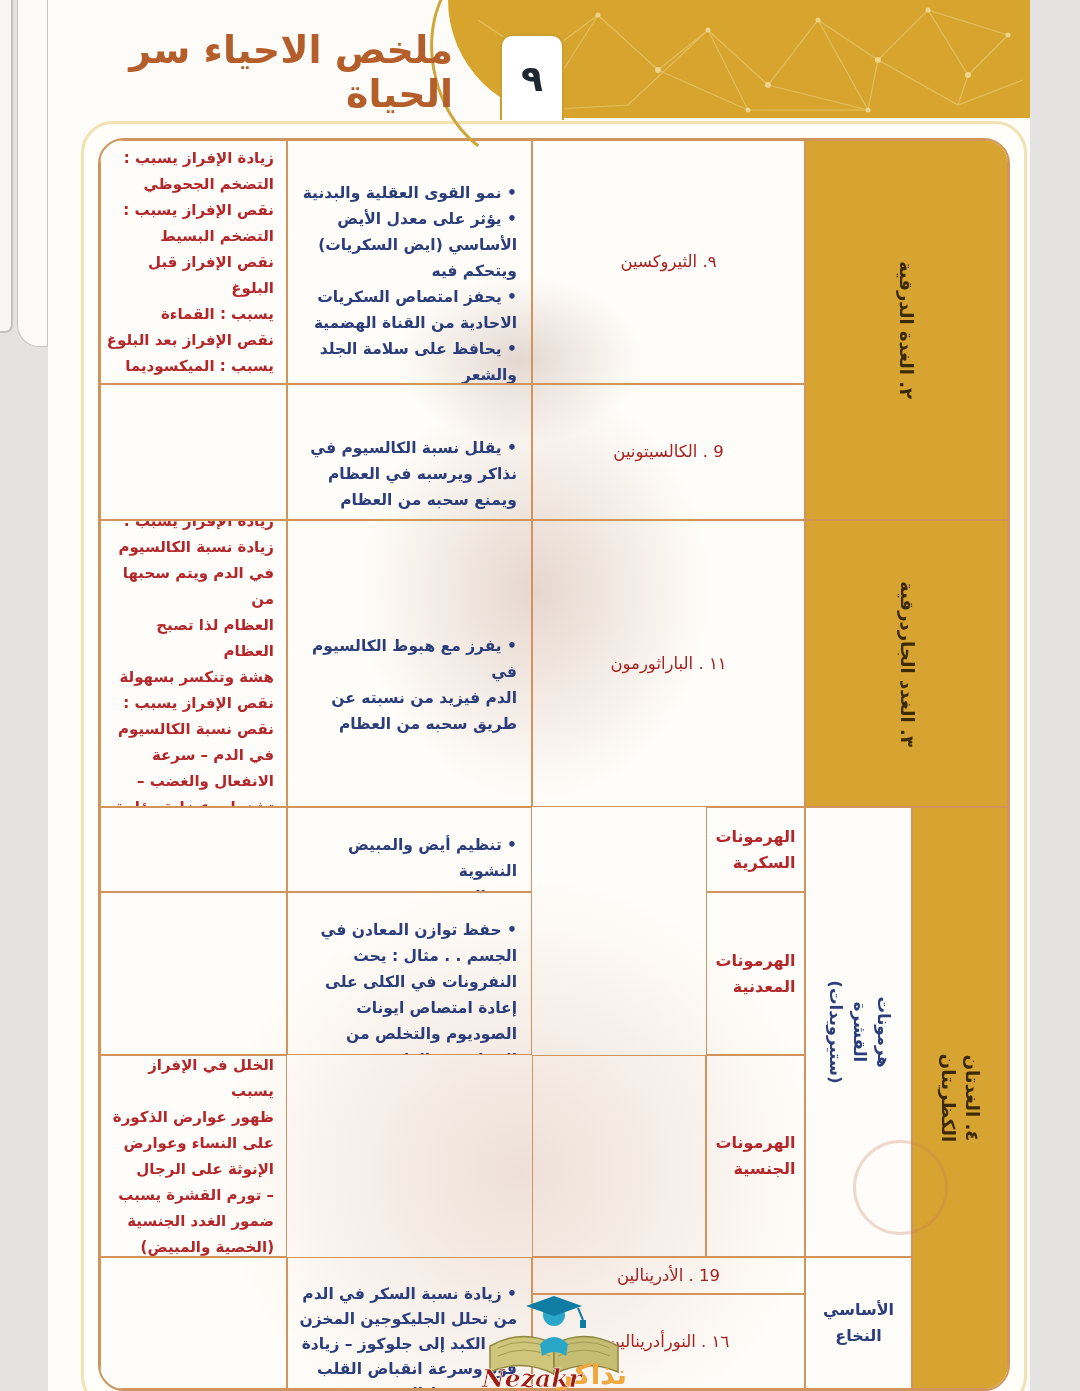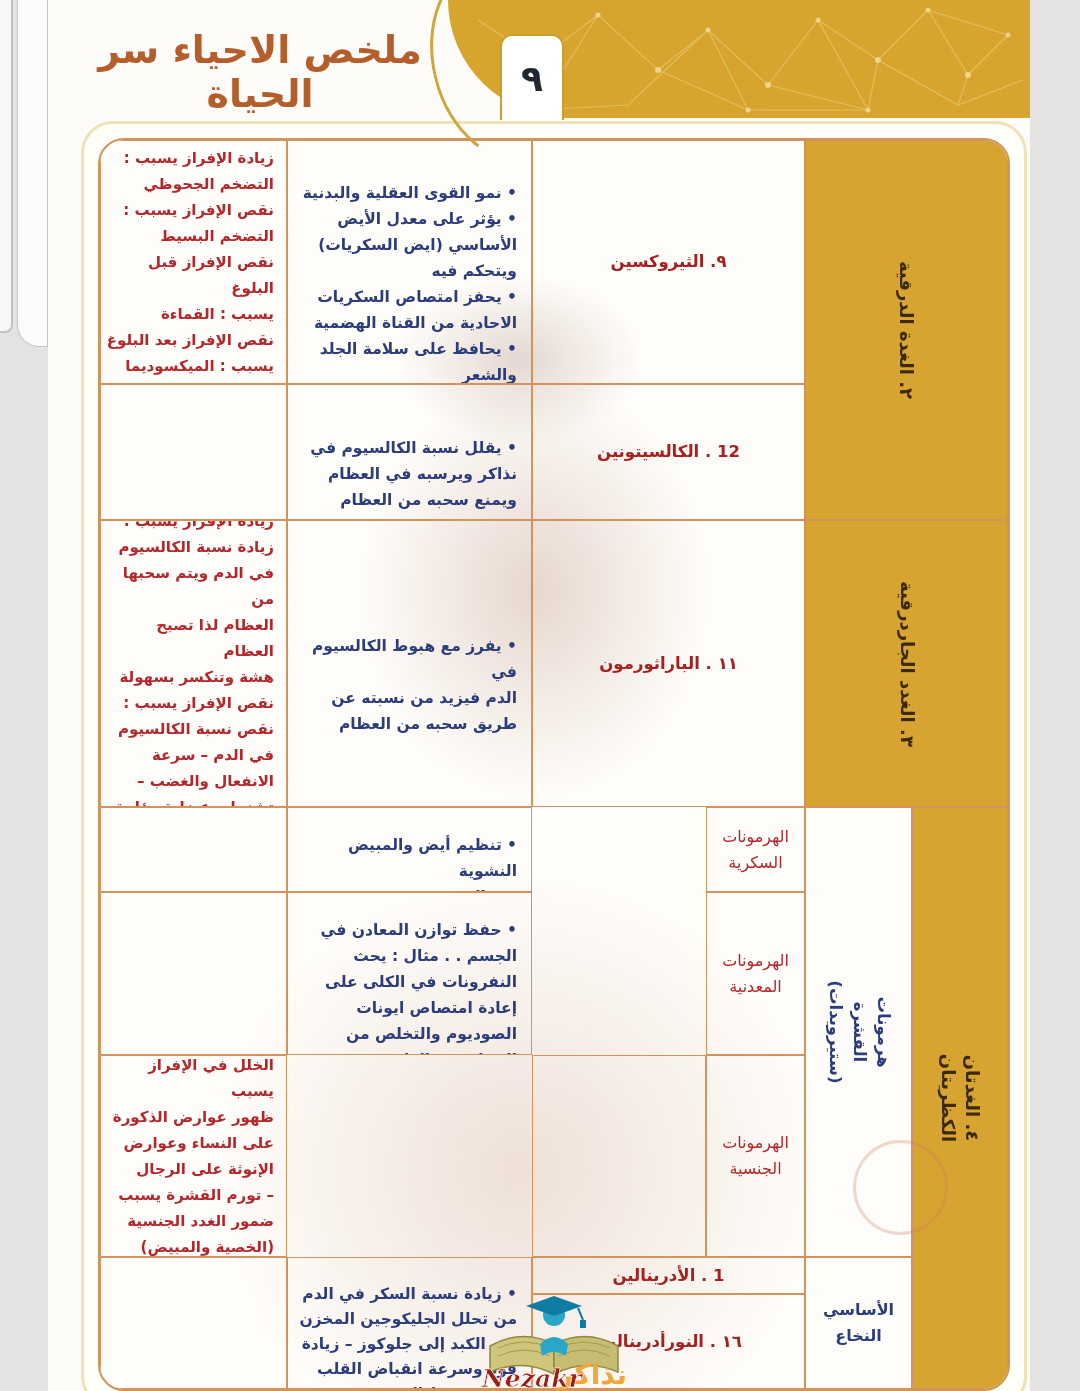--- a/index.html
+++ b/index.html
@@ -21,21 +21,21 @@
   .banner { position:absolute; left:400px; top:0; width:582px; height:118px; background:#d7a52e;
             border-bottom-left-radius:120px 118px; overflow:hidden; }
   .banner svg { position:absolute; left:0; top:0; }
   .banner-arc { position:absolute; left:384px; top:-42px; width:150px; height:205px;
                 border:3px solid transparent; border-left-color:#d0a63a; border-radius:50%;
                 transform:rotate(-14deg); z-index:2; }
   .page-tab { position:absolute; left:452px; top:34px; width:64px; height:86px; background:#ffffff;
               border:2px solid #c99f2e; border-bottom:none; border-radius:12px 12px 0 0; z-index:3;
               display:flex; align-items:center; justify-content:center;
               font-size:36px; font-weight:bold; color:#1f2731; }
-  .doc-title { position:absolute; left:12px; top:28px; width:400px; text-align:center; direction:rtl;
+  .doc-title { position:absolute; left:5px; top:28px; width:400px; text-align:right; direction:rtl;
                font-size:38px; font-weight:800; color:#b45e2c; z-index:2; }
 
   
   .tableOuter { position:absolute; left:33px; top:121px; padding:14px;
                 border:3px solid #f0e2b4; border-radius:32px; background:#fffef9; }
   .grid { display:grid;
           grid-template-columns:187px 245px 174px 99px 107px 96px;
           grid-template-rows:244px 136px 287px 85px 163px 202px 37px 95px;
           border:2px solid #cf955e; border-radius:26px; overflow:hidden;
           background-color:#fffdf9;
@@ -45,22 +45,22 @@
             radial-gradient(ellipse 430px 420px at 420px 1030px, rgba(224,200,188,.55), rgba(224,200,188,0) 70%);
           position:relative; }
   .cell { border:1px solid #d2935c; display:flex; align-items:center; justify-content:center;
           direction:rtl; overflow:hidden; }
   .txt { white-space:pre-line; }
   .fn  { color:#2b3d7a; font-weight:bold; font-size:15.5px; line-height:26px; text-align:right;
          width:100%; padding:0 14px 0 6px;margin-top:43px; }
   .fn-tight { line-height:25px; }
   .dis { color:#b3272b; font-weight:bold; font-size:15px; line-height:26px; text-align:right;
          width:100%; padding:0 12px 0 5px; }
-  .name { color:#a6201f; font-weight:bold; font-size:16.5px; line-height:30px; text-align:center; }
-  .cat  { color:#b3272b; font-weight:normal; font-size:16px; line-height:26px; text-align:center; }
+  .name { color:#a6201f; font-weight:normal; font-size:16.5px; line-height:30px; text-align:center; }
+  .cat  { color:#b3272b; font-weight:bold; font-size:16px; line-height:26px; text-align:right; }
   .medu { color:#2b3d7a; font-weight:bold; font-size:16px; line-height:26px; text-align:center; }
   .gold { background:#d8a431; }
   .rot  { transform:rotate(90deg); white-space:pre-line; text-align:center; width:max-content;
           line-height:24px; }
   .gland-rot  { color:#3a2a08; font-size:18px; font-weight:bold; }
   .cortex-rot { color:#2b3d7a; font-size:16.5px; font-weight:bold; }
 
   
   .stamp { position:absolute; left:805px; top:1140px; width:95px; height:95px; border-radius:50%;
            border:3px solid rgba(198,118,92,.28); z-index:5; pointer-events:none; }
@@ -188,40 +188,40 @@
 من تحلل الجليكوجين المخزن
 في الكبد إلى جلوكوز – زيادة
 قوة وسرعة انقباض القلب
 – رفع ضغط الدم –</div>
         </div>
 
         <div class="cell" style="grid-area:1/3/2/5">
           <div class="txt name">٩. الثيروكسين</div>
         </div>
         <div class="cell" style="grid-area:2/3/3/5">
-          <div class="txt name">12 .    الكالسيتونين</div>
+          <div class="txt name">9 .    الكالسيتونين</div>
         </div>
         <div class="cell" style="grid-area:3/3/4/5">
           <div class="txt name">١١ .    الباراثورمون</div>
         </div>
         <div class="cell" style="grid-area:6/3/7/4"></div>
         <div class="cell" style="grid-area:4/4/5/5">
           <div class="txt cat">الهرمونات
 السكرية</div>
         </div>
         <div class="cell" style="grid-area:5/4/6/5">
           <div class="txt cat">الهرمونات
 المعدنية</div>
         </div>
         <div class="cell" style="grid-area:6/4/7/5">
           <div class="txt cat">الهرمونات
 الجنسية</div>
         </div>
         <div class="cell" style="grid-area:7/3/8/5">
-          <div class="txt name">1 . الأدرينالين</div>
+          <div class="txt name">19 . الأدرينالين</div>
         </div>
         <div class="cell" style="grid-area:8/3/9/5">
           <div class="txt name">١٦ .    النورأدرينالين</div>
         </div>
 
         <div class="cell" style="grid-area:4/5/7/6">
           <div class="rot cortex-rot">هرمونات القشرة
 (ستيرويدات)</div>
         </div>
         <div class="cell" style="grid-area:7/5/9/6">

